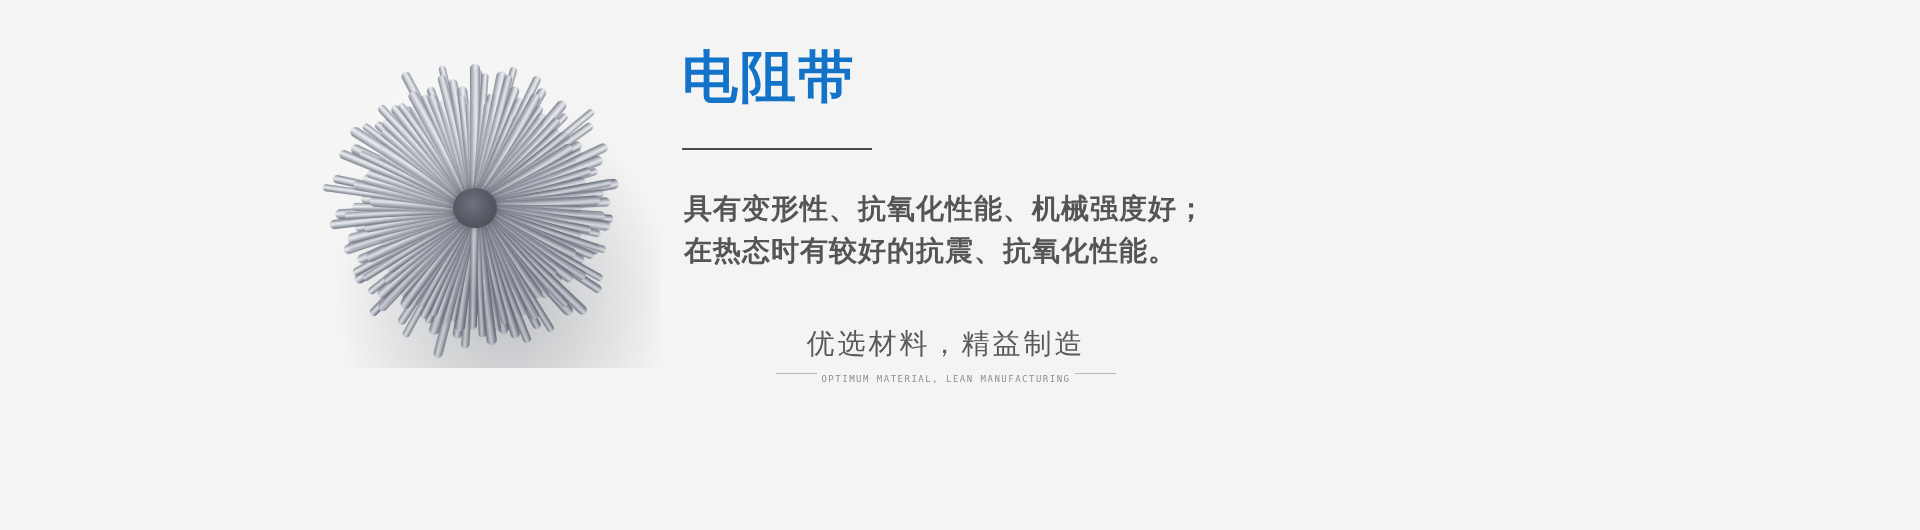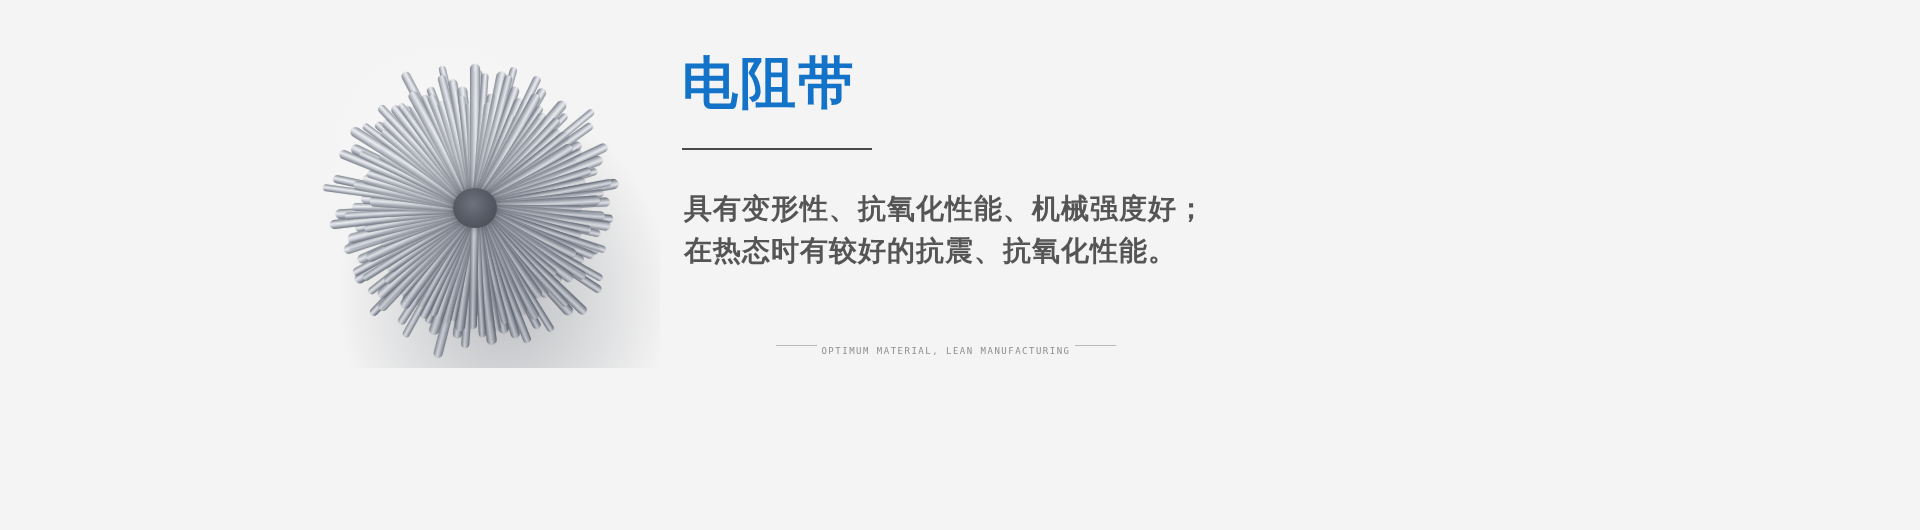--- a/index.html
+++ b/index.html
@@ -38,21 +38,21 @@
     position:absolute;left:0;top:0;width:100%;height:100%;
     background:radial-gradient(ellipse at 42% 34%,rgba(255,255,255,.32) 0%,rgba(255,255,255,0) 48%),
                radial-gradient(ellipse at 58% 78%,rgba(60,66,78,.30) 0%,rgba(60,66,78,0) 55%);
     pointer-events:none;
   }
 
   
   .content{position:absolute;left:682px;top:0;width:720px;height:530px;}
 
   .title{
-    position:absolute;left:0;top:52px;
+    position:absolute;left:0;top:46px;
     font-size:56px;line-height:62px;font-weight:700;
     color:#1273c8;letter-spacing:2px;
     font-family:"DejaVu Sans","Liberation Sans",sans-serif;
     white-space:nowrap;
   }
   .subtitle{
     position:absolute;left:2px;top:117px;
     font-size:15px;line-height:20px;font-weight:700;
     color:#1273c8;letter-spacing:1.6px;
     white-space:nowrap;
@@ -71,21 +71,21 @@
 
   
   .slogan{
     position:absolute;left:94px;top:326px;width:340px;text-align:center;
   }
   .slogan-cn{
     font-size:28px;line-height:36px;font-weight:400;
     color:#5a5a5a;letter-spacing:3px;white-space:nowrap;
   }
   .slogan-en-wrap{
-    position:relative;margin-top:13px;height:14px;
+    position:relative;margin-top:5px;height:14px;
   }
   .slogan-rule{
     position:absolute;left:0;right:0;top:6px;height:1px;background:#b9b9b9;
   }
   .slogan-en{
     position:relative;display:inline-block;
     background:#f4f4f4;padding:0 4px;
     font-size:9px;line-height:12px;color:#8e8e8e;
     letter-spacing:1.5px;white-space:nowrap;
     font-family:"DejaVu Sans Mono","Liberation Mono",monospace;
@@ -259,20 +259,21 @@
 
 
     <div class="divider"></div>
 
     <div class="body-text">
       <div>具有变形性、抗氧化性能、机械强度好；</div>
       <div>在热态时有较好的抗震、抗氧化性能。</div>
     </div>
 
     <div class="slogan">
+      <div class="slogan-cn">优选材料，精益制造</div>
       <div class="slogan-en-wrap">
         <div class="slogan-rule"></div>
         <span class="slogan-en">OPTIMUM MATERIAL, LEAN MANUFACTURING</span>
       </div>
     </div>
 
   </div>
 </div>
 
 </body></html>

